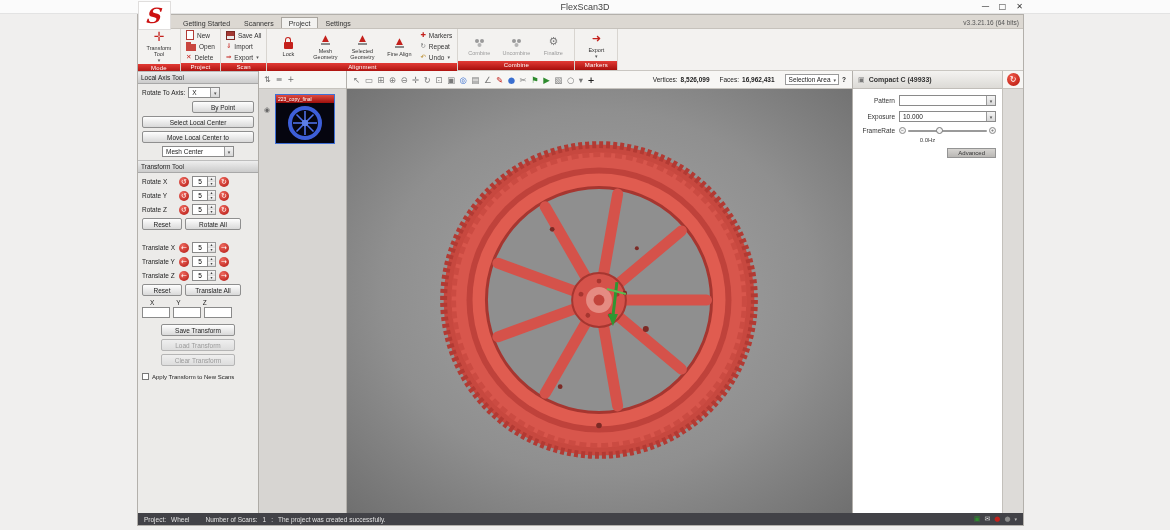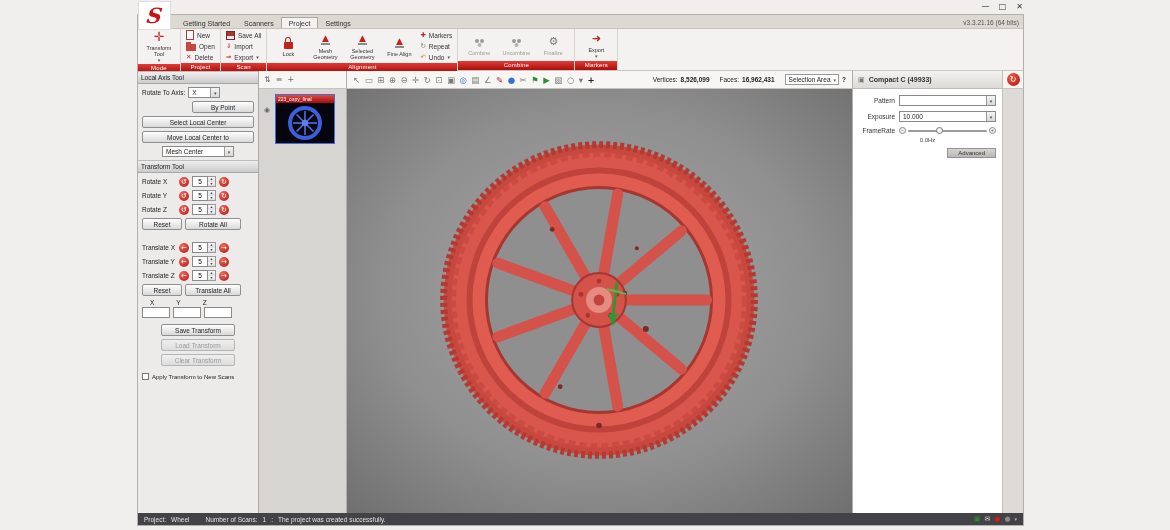--- a/index.html
+++ b/index.html
@@ -114,20 +114,23 @@
 
   
   .statusbar { height:12px; background:#424247; color:#e2e2e2; display:flex; align-items:center; gap:5px; padding:0 6px; font-size:6.5px; }
   .statusbar .sicons { margin-left:auto; display:flex; align-items:center; gap:4px; font-size:7px; font-family:"DejaVu Sans", sans-serif; }
 </style>
 </head>
 <body>
 
 <div class="screen">
 
+  <div class="titlebar">
+    <div class="title">FlexScan3D</div>
+  </div>
   <div class="win-controls">
     <span>—</span>
     <span>□</span>
     <span>✕</span>
   </div>
 
   <div class="logo"><span>S</span></div>
 
   <div class="app">
 

